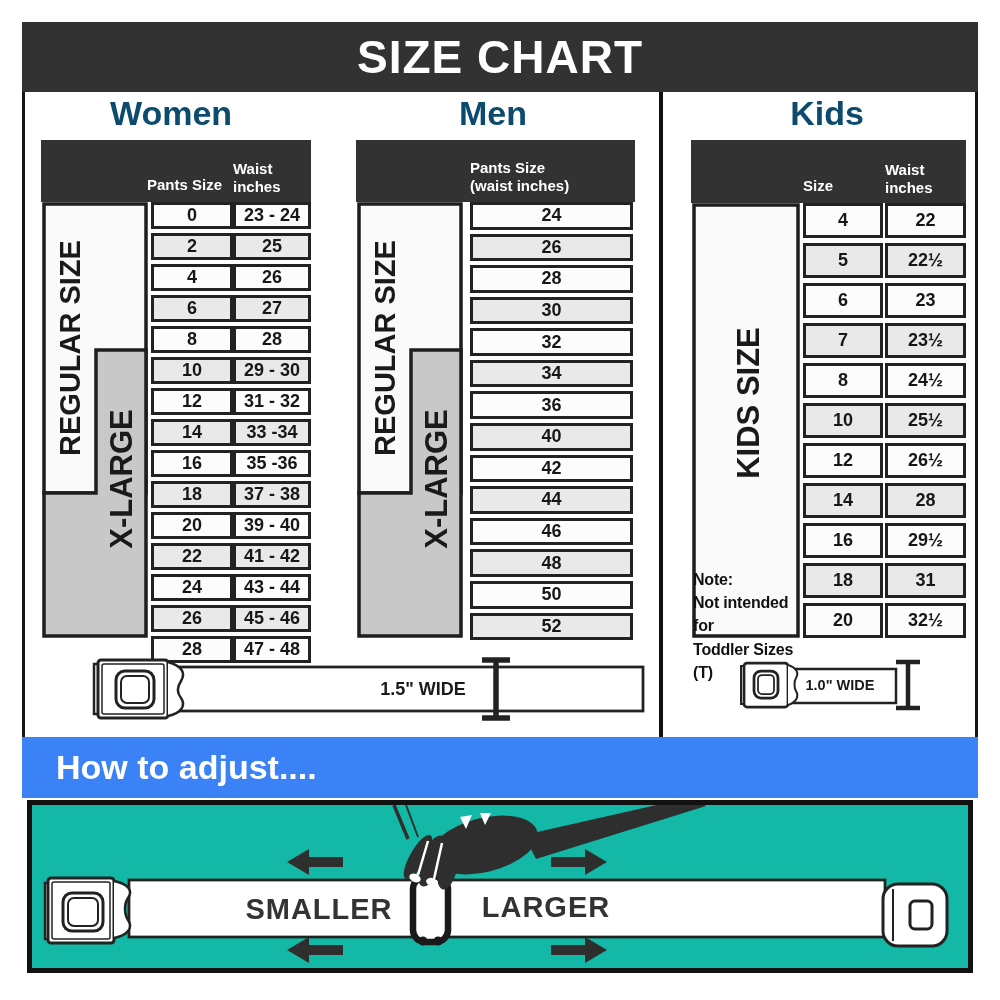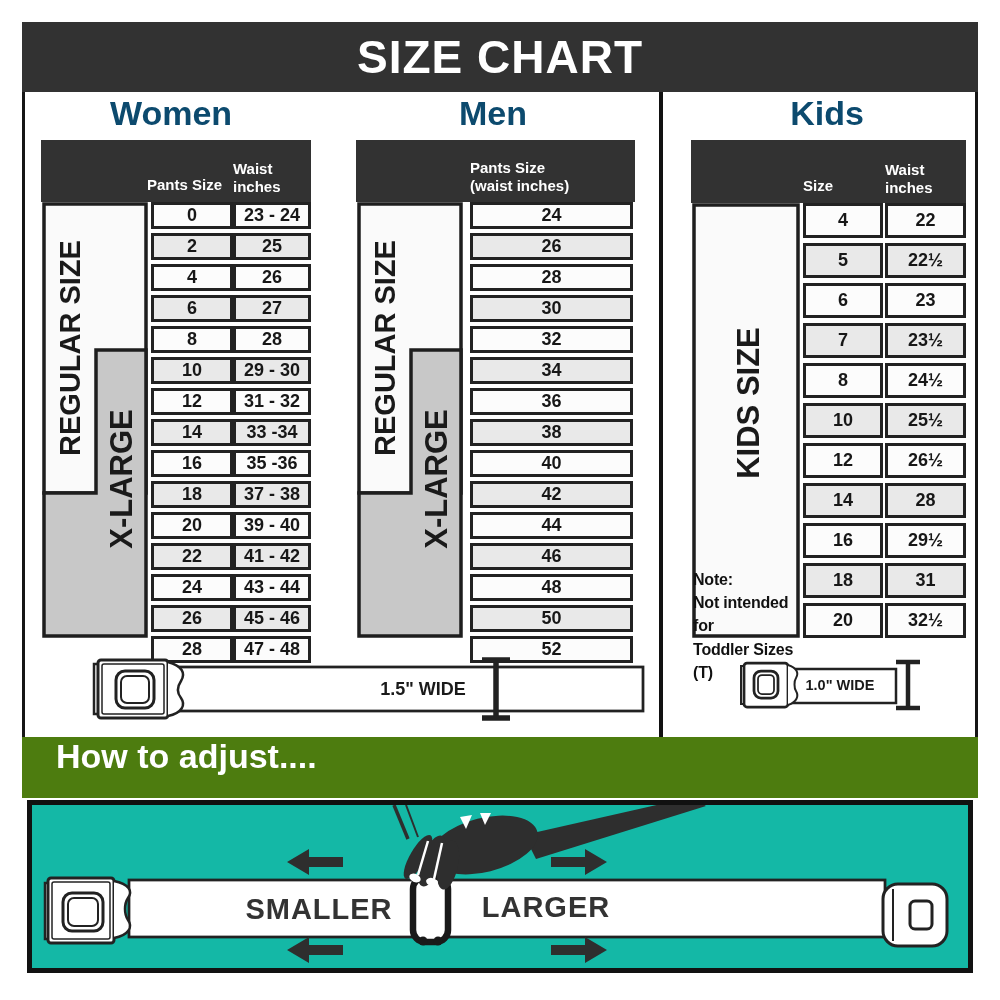--- a/index.html
+++ b/index.html
@@ -39,22 +39,22 @@
   .cell{flex:1;border:3px solid #222;background:#fcfcfc;display:flex;align-items:center;
         justify-content:center;font-size:18px;font-weight:700;color:#171717;}
   .cell:nth-child(even){background:#e9e9e9;}
 
   .kids-note{position:absolute;left:2px;top:428px;width:108px;color:#111;
              font-size:16px;font-weight:700;line-height:1.45;letter-spacing:-0.2px;}
 
   .belt-svg{position:absolute;}
 
   
-  .adjust-band{position:absolute;left:22px;top:737px;width:956px;height:61px;background:#4d7c0f;
-               display:flex;align-items:flex-start;}
+  .adjust-band{position:absolute;left:22px;top:737px;width:956px;height:61px;background:#3b82f6;
+               display:flex;align-items:center;}
   .adjust-band span{color:#fff;font-size:34px;font-weight:700;padding-left:34px;}
   .adjust-box{position:absolute;left:27px;top:800px;width:946px;height:173px;background:#14b8a6;
               border:5px solid #111;box-sizing:border-box;}
 </style>
 </head>
 <body>
 
 <div class="page">
 
   <div class="banner">
@@ -132,21 +132,20 @@
         <text x="80" y="277" dy="0.35em" transform="rotate(-90 80 277)" text-anchor="middle" font-size="31" font-weight="bold" fill="#1a1a1a">X-LARGE</text>
       </svg>
       <div class="cellcol" style="left:114px;top:62px;width:163px;height:438px;">
         <div class="cell">24</div>
         <div class="cell">26</div>
         <div class="cell">28</div>
         <div class="cell">30</div>
         <div class="cell">32</div>
         <div class="cell">34</div>
         <div class="cell">36</div>
-        <div class="cell">38</div>
         <div class="cell">40</div>
         <div class="cell">42</div>
         <div class="cell">44</div>
         <div class="cell">46</div>
         <div class="cell">48</div>
         <div class="cell">50</div>
         <div class="cell">52</div>
       </div>
     </div>
 

